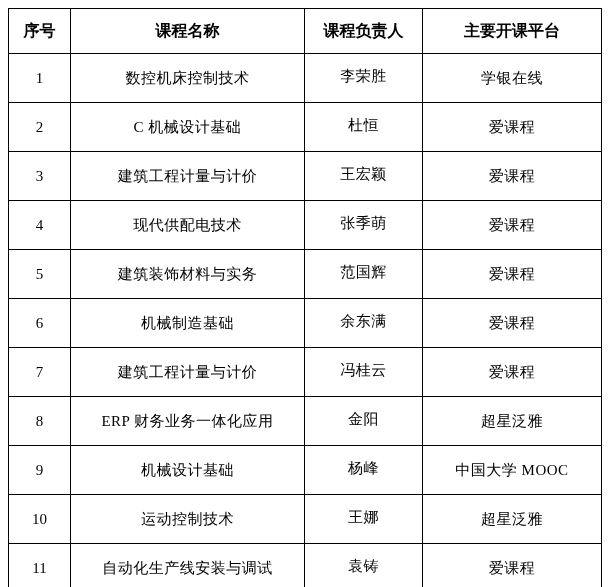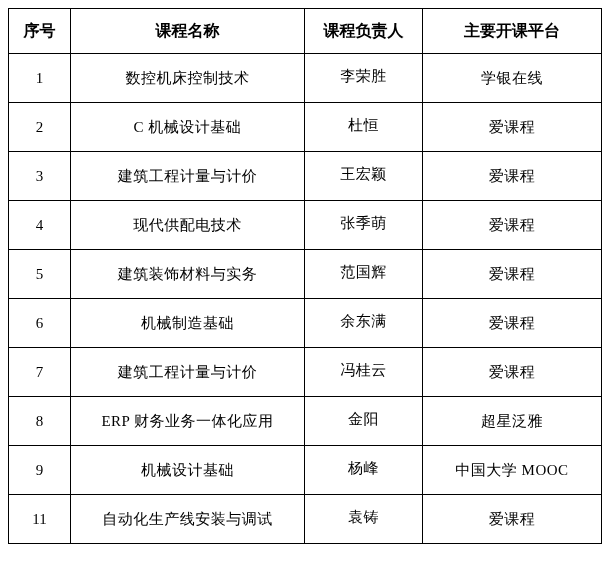--- a/index.html
+++ b/index.html
@@ -117,20 +117,26 @@
         <td class="cell-owner">金阳</td>
         <td class="cell-platform">超星泛雅</td>
       </tr>
       <tr>
         <td class="cell-index">9</td>
         <td class="cell-name">机械设计基础</td>
         <td class="cell-owner">杨峰</td>
         <td class="cell-platform">中国大学 MOOC</td>
       </tr>
       <tr>
+        <td class="cell-index">10</td>
+        <td class="cell-name">运动控制技术</td>
+        <td class="cell-owner">王娜</td>
+        <td class="cell-platform">超星泛雅</td>
+      </tr>
+      <tr>
         <td class="cell-index">11</td>
         <td class="cell-name">自动化生产线安装与调试</td>
         <td class="cell-owner">袁铸</td>
         <td class="cell-platform">爱课程</td>
       </tr>
     </tbody>
   </table>
 </div>
 
 </body></html>

